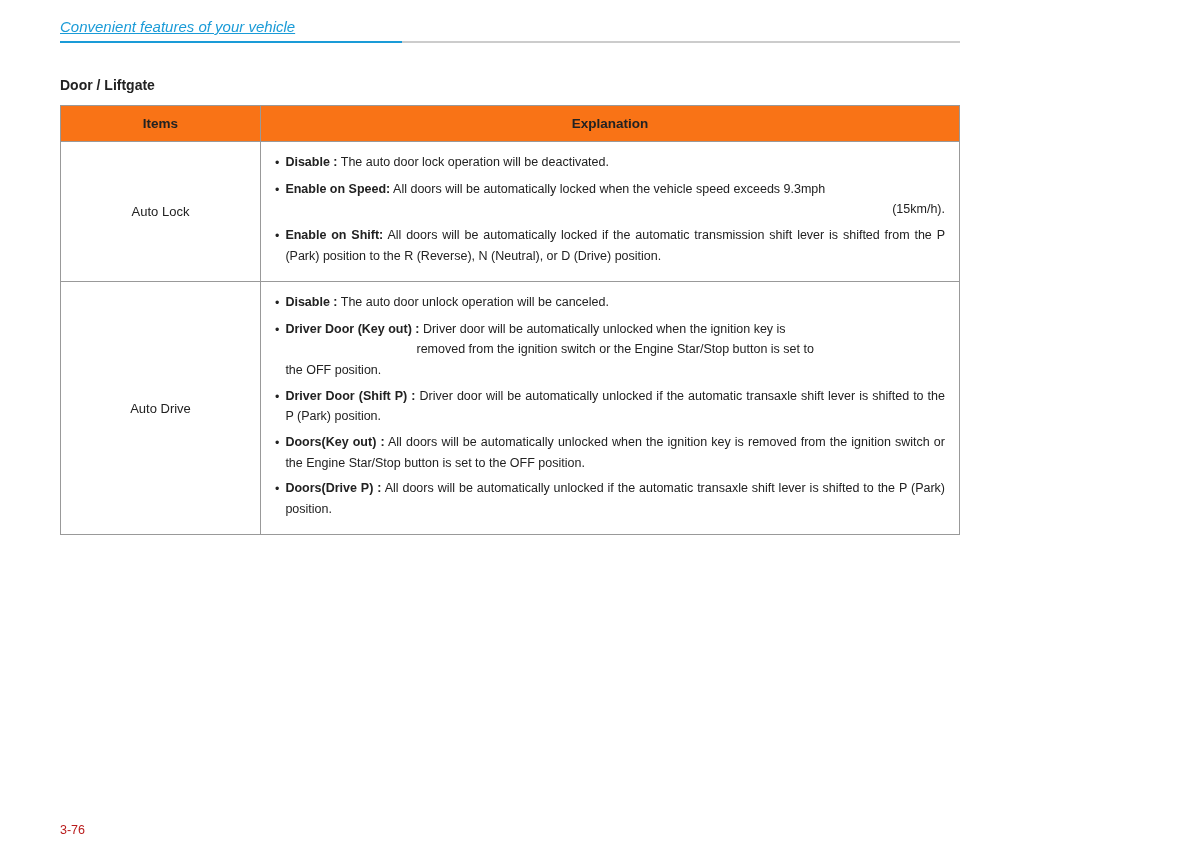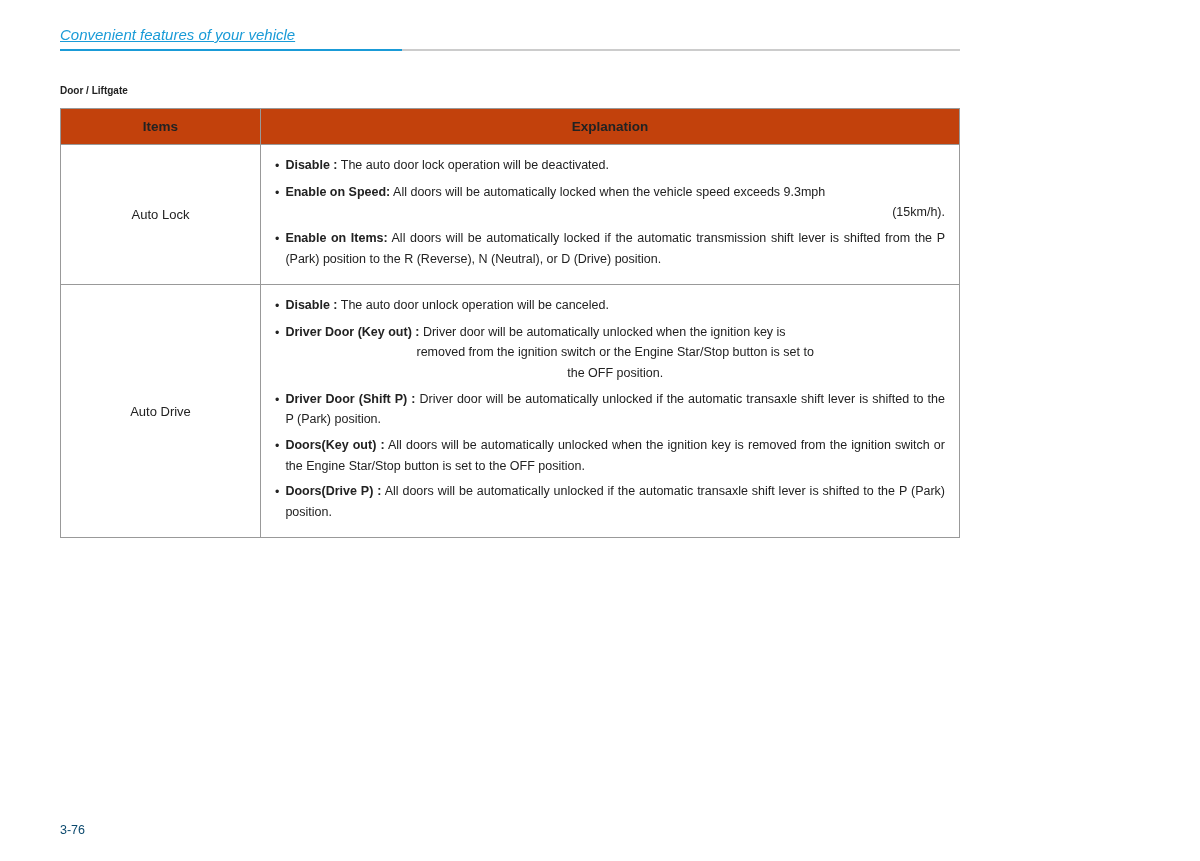--- a/index.html
+++ b/index.html
@@ -15,21 +15,21 @@
       font-family: Arial, sans-serif;
       font-size: 13px;
       color: #222;
       position: relative;
       overflow: hidden;
     }
 
     .page-container {
       width: 1020px;
       height: 861px;
-      padding: 8px 60px;
+      padding: 0 60px;
       position: relative;
     }
 
     
     .header {
       padding-top: 18px;
       padding-bottom: 6px;
     }
 
     .header-title {
@@ -44,36 +44,36 @@
 
     .header-line {
       width: 100%;
       height: 2px;
       background: linear-gradient(to right, #1a9bd7 38%, #cccccc 38%);
       margin-top: 2px;
     }
 
     
     .section-title {
-      font-size: 10px;
+      font-size: 14px;
       font-weight: bold;
       color: #222;
       margin-top: 28px;
       margin-bottom: 12px;
     }
 
     
     .main-table {
       width: 100%;
       border-collapse: collapse;
       border: 1px solid #999;
     }
 
     .main-table th {
-      background-color: #c2410c;
+      background-color: #f97316;
       border: 1px solid #999;
       padding: 10px 14px;
       text-align: center;
       font-size: 13.5px;
       font-weight: bold;
     }
 
     .main-table td {
       border: 1px solid #999;
       padding: 10px 14px;
@@ -118,21 +118,21 @@
       margin-top: 10px;
       padding-right: 2px;
     }
 
     
     .page-number {
       position: absolute;
       bottom: 24px;
       left: 60px;
       font-size: 12.5px;
-      color: #0c4a6e;
+      color: #b91c1c;
     }
   </style>
 </head>
 <body>
 
 <div class="page-container">
 
   <div class="header">
     <span class="header-title">Convenient features of your vehicle</span>
     <div class="header-line"></div>
@@ -155,35 +155,35 @@
           <div class="bullet-item">
             <span class="bullet">•</span>
             <span class="text"><strong>Disable :</strong> The auto door lock operation will be deactivated.</span>
           </div>
           <div class="bullet-item">
             <span class="bullet">•</span>
             <span class="text"><strong>Enable on Speed:</strong> All doors will be automatically locked when the vehicle speed exceeds 9.3mph<br><span style="display:block;text-align:right;">(15km/h).</span></span>
           </div>
           <div class="bullet-item">
             <span class="bullet">•</span>
-            <span class="text"><strong>Enable on Items:</strong> All doors will be automatically locked if the automatic transmission shift lever is shifted from the P (Park) position to the R (Reverse), N (Neutral), or D (Drive) position.</span>
+            <span class="text"><strong>Enable on Shift:</strong> All doors will be automatically locked if the automatic transmission shift lever is shifted from the P (Park) position to the R (Reverse), N (Neutral), or D (Drive) position.</span>
           </div>
         </td>
       </tr>
 
       <tr>
         <td class="items-cell">Auto Drive</td>
         <td class="explanation-cell">
           <div class="bullet-item">
             <span class="bullet">•</span>
             <span class="text"><strong>Disable :</strong> The auto door unlock operation will be canceled.</span>
           </div>
           <div class="bullet-item">
             <span class="bullet">•</span>
-            <span class="text"><strong>Driver Door (Key out) :</strong> Driver door will be automatically unlocked when the ignition key is<br><span style="display:block;text-align:center;">removed from the ignition switch or the Engine Star/Stop button is set to</span><span style="display:block;text-align:center;">the OFF position.</span></span>
+            <span class="text"><strong>Driver Door (Key out) :</strong> Driver door will be automatically unlocked when the ignition key is<br><span style="display:block;text-align:center;">removed from the ignition switch or the Engine Star/Stop button is set to</span><span style="display:block;">the OFF position.</span></span>
           </div>
           <div class="bullet-item">
             <span class="bullet">•</span>
             <span class="text"><strong>Driver Door (Shift P) :</strong> Driver door will be automatically unlocked if the automatic transaxle shift lever is shifted to the P (Park) position.</span>
           </div>
           <div class="bullet-item">
             <span class="bullet">•</span>
             <span class="text"><strong>Doors(Key out) :</strong> All doors will be automatically unlocked when the ignition key is removed from the ignition switch or the Engine Star/Stop button is set to the OFF position.</span>
           </div>
           <div class="bullet-item">

